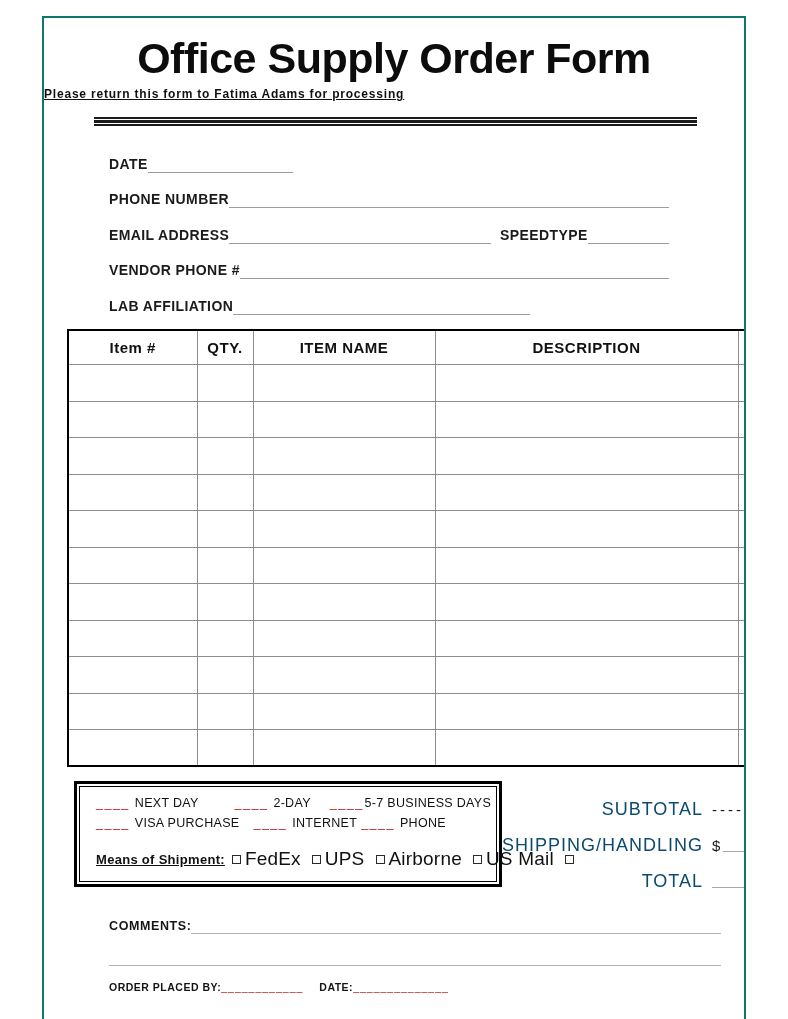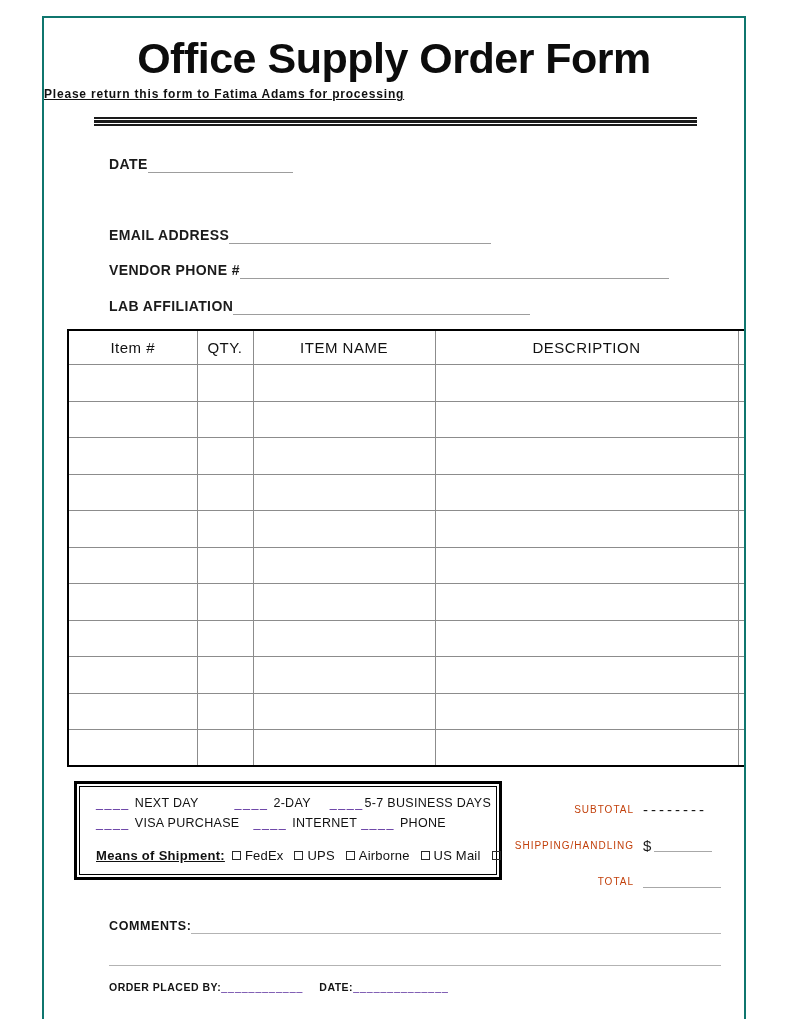--- a/index.html
+++ b/index.html
@@ -52,44 +52,44 @@
   table.order {
     margin: 14px 23px 0 23px;
     width: 742px;
     border-collapse: collapse;
     table-layout: fixed;
     border: 2px solid #000;
   }
   table.order th, table.order td { border: 1px solid #8c8c8c; }
   table.order th {
     height: 35px;
-    font-size: 15px; font-weight: normal; letter-spacing: 0.5px;
+    font-size: 15px; font-weight: bold; letter-spacing: 0.5px;
     text-align: center; color: #111;
   }
   table.order td { height: 36.5px; }
 
   
   .bottom { display: flex; align-items: flex-start; margin: 14px 23px 0 30px; }
   .ship-box { border: 3px solid #000; padding: 2px; width: 428px; }
   .ship-box-inner { border: 1px solid #000; padding: 9px 10px 11px 16px; }
   .opt-row { display: flex; align-items: baseline; font-size: 12.5px; letter-spacing: 0.3px; height: 20px; color: #111; }
   .opt { white-space: nowrap; }
-  .blank { letter-spacing: 1.5px; font-weight: normal; color: #4c1d95; }
+  .blank { letter-spacing: 1.5px; font-weight: normal; color: #b91c1c; }
   .opt .lbl { margin-left: 5px; }
   .means-row { margin-top: 12px; display: flex; align-items: center; font-size: 13px; white-space: nowrap; color: #111; }
   .means-label { font-weight: bold; text-decoration: underline; letter-spacing: 0.3px; margin-right: 7px; }
   .cb {
     display: inline-block; width: 9px; height: 9px;
     border: 1.5px solid #2a2a2a; margin-right: 4px; flex: 0 0 auto;
   }
-  .carrier { display: flex; align-items: center; margin-right: 11px; font-size: 13px; letter-spacing: 0.2px; }
+  .carrier { display: flex; align-items: center; margin-right: 11px; font-size: 19px; letter-spacing: 0.2px; }
 
   .totals { margin-left: auto; margin-top: 10px; width: 292px; }
   .t-row { display: flex; align-items: center; justify-content: flex-end; height: 36px; }
-  .t-label { font-size: 10px; letter-spacing: 1px; color: #c2410c; white-space: nowrap; }
+  .t-label { font-size: 18px; letter-spacing: 1px; color: #0c4a6e; white-space: nowrap; }
   .t-val { width: 78px; margin-left: 9px; display: flex; align-items: center; }
   .dashes { font-size: 15px; letter-spacing: 3px; color: #1a1a1a; white-space: nowrap; }
   .t-line { border-bottom: 1px solid #a8a8a8; height: 14px; flex: 1 1 auto; }
   .currency { font-size: 15px; margin-right: 3px; color: #1a1a1a; }
 
   
   .comments-row { display: flex; align-items: flex-end; margin: 15px 23px 0 65px; height: 20px; }
   .comments-label { font-size: 12.5px; font-weight: bold; letter-spacing: 0.6px; color: #151515; padding-bottom: 1px; white-space: nowrap; }
   .comments-line { flex: 1 1 auto; border-bottom: 1px solid #b3b3b3; height: 14px; }
   .comments-line2 { margin: 31px 23px 0 65px; border-bottom: 1px solid #b3b3b3; height: 1px; }
@@ -110,24 +110,32 @@
       <div class="ln2"></div>
       <div class="ln3"></div>
   </div>
 
   <div class="fields">
     <div class="f-row">
       <span class="f-label">DATE</span>
       <span class="f-line" style="flex:0 0 145px;"></span>
     </div>
     <div class="f-row">
+      <span class="f-group" style="flex:1;">
+        <span class="f-label">PHONE NUMBER</span>
+        <span class="f-line"></span>
+      </span>
     </div>
     <div class="f-row">
       <span class="f-group" style="width:382px; margin-right:9px;">
         <span class="f-label">EMAIL ADDRESS</span>
+        <span class="f-line"></span>
+      </span>
+      <span class="f-group" style="flex:1;">
+        <span class="f-label">SPEEDTYPE</span>
         <span class="f-line"></span>
       </span>
     </div>
     <div class="f-row">
       <span class="f-group" style="flex:1;">
         <span class="f-label">VENDOR PHONE #</span>
         <span class="f-line"></span>
       </span>
     </div>
     <div class="f-row">

